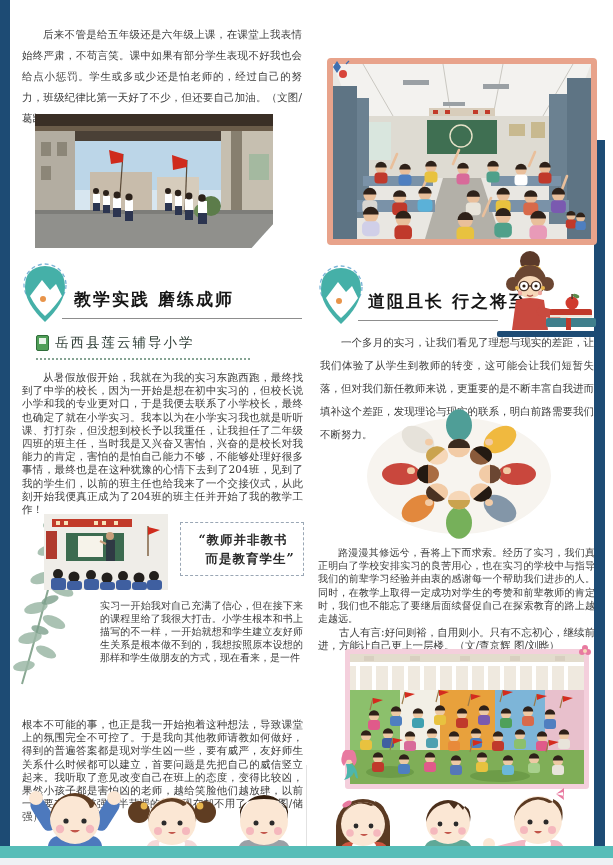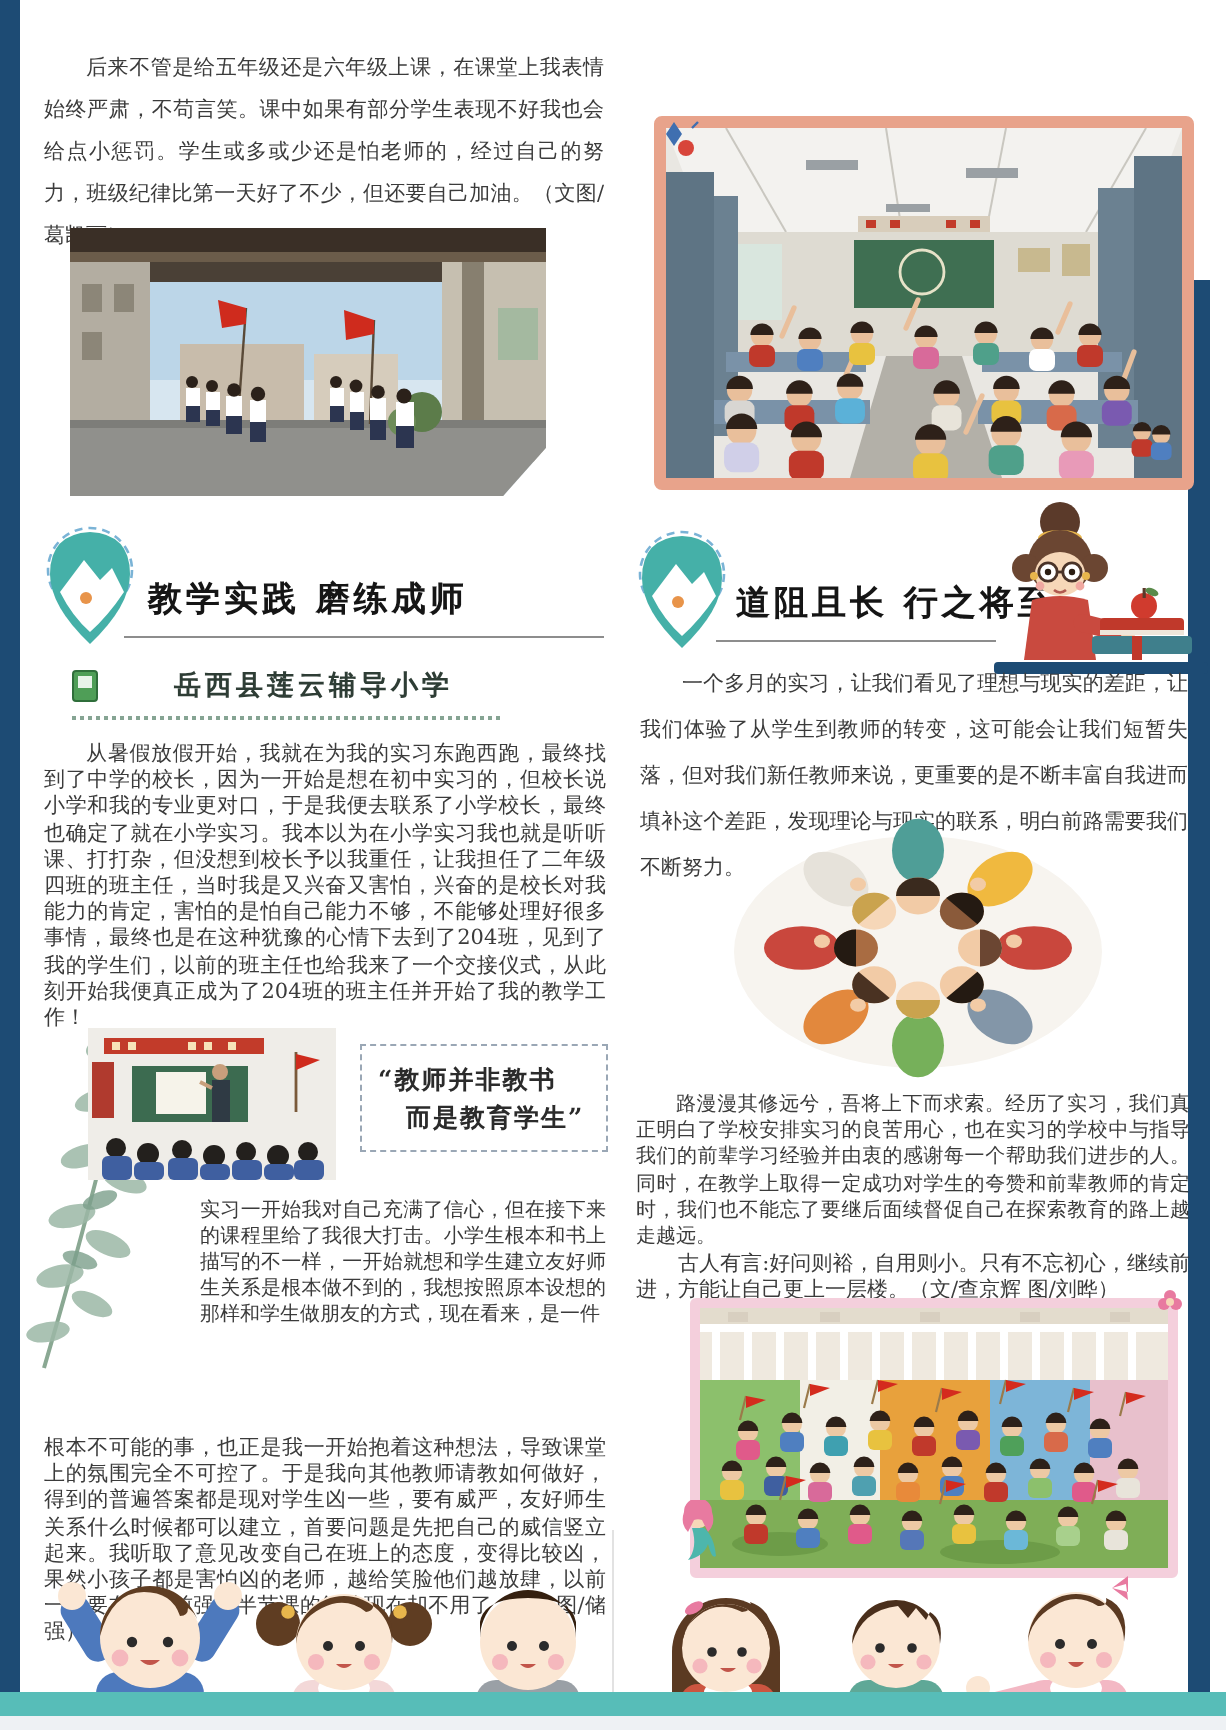--- a/index.html
+++ b/index.html
@@ -6,25 +6,25 @@
   .page{position:relative;width:613px;height:865px;background:#ffffff;overflow:hidden;
         font-family:"DejaVu Serif","DejaVu Sans",serif;}
   .abs{position:absolute;}
   .para{position:absolute;text-align:justify;color:#3b3b3b;line-height:1.3;
         font-family:"DejaVu Serif","DejaVu Sans",serif;}
   .indent{text-indent:2em;}
   .sec-title{position:absolute;font-size:17px;font-weight:bold;color:#151515;
              letter-spacing:2px;white-space:nowrap;}
   .underline{position:absolute;height:1px;background:#8d8d8d;}
   .school-row{position:absolute;display:flex;align-items:center;gap:6px;}
-  .school-name{font-size:13.5px;font-weight:bold;color:#2e3d35;letter-spacing:2px;margin-left:32px;}
+  .school-name{font-size:13.5px;font-weight:normal;color:#2e3d35;letter-spacing:2px;}
   .dotline{position:absolute;border-top:2px dotted #86a493;}
   .quote-box{position:absolute;border:1.5px dashed #9aa7b5;background:#ffffff;
              padding:7px 6px 6px 8px;font-weight:bold;color:#2b2b2b;font-size:12.5px;
-             line-height:1.55;letter-spacing:1px;}
+             line-height:1.55;letter-spacing:1px;text-align:center;}
   .quote-l2{padding-left:14px;}
   .photo{position:absolute;overflow:hidden;}
   .photo svg{display:block;}
   .frame-orange{border:6px solid #e8a38b;border-radius:4px;}
   .frame-pink{border:5px solid #f4cfdc;border-radius:3px;}
   .navy{background:#1d4b74;}
   .shelf{position:absolute;background:#1d4b74;border-radius:2px;}
   .tealbar{position:absolute;background:#57bdb8;}
   .divider{position:absolute;background:#e2e2e2;width:1px;}
 </style>

